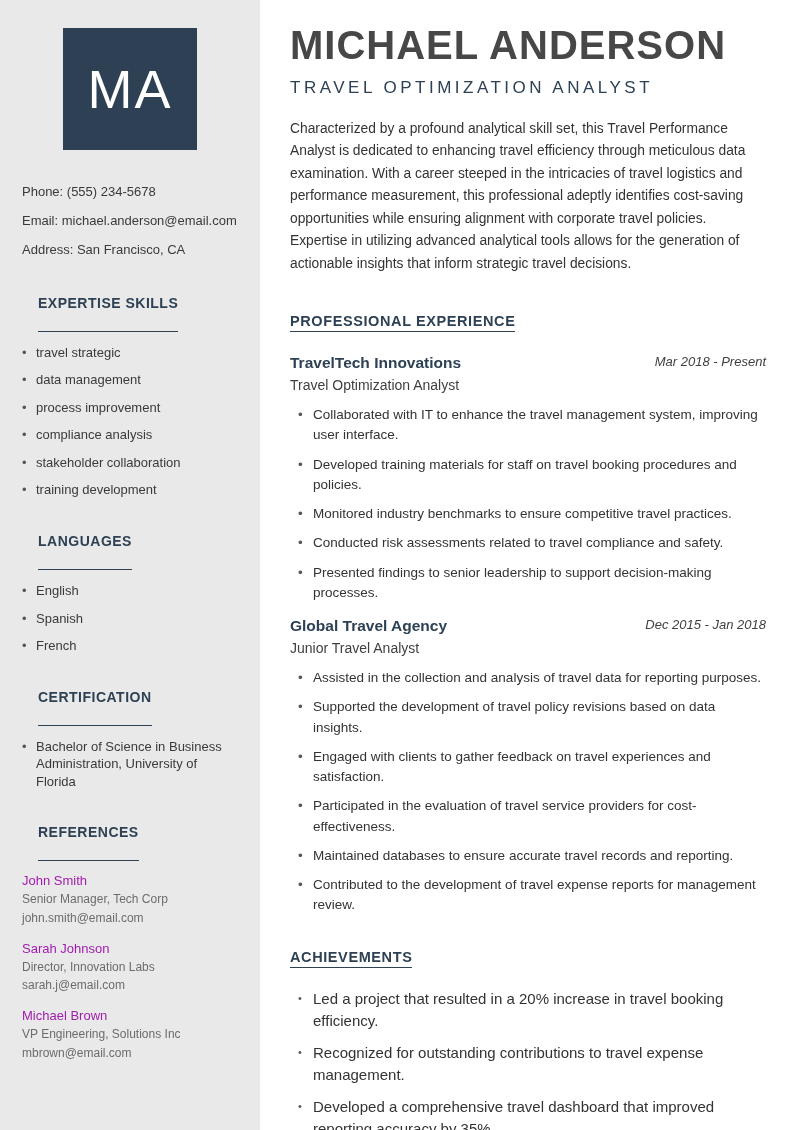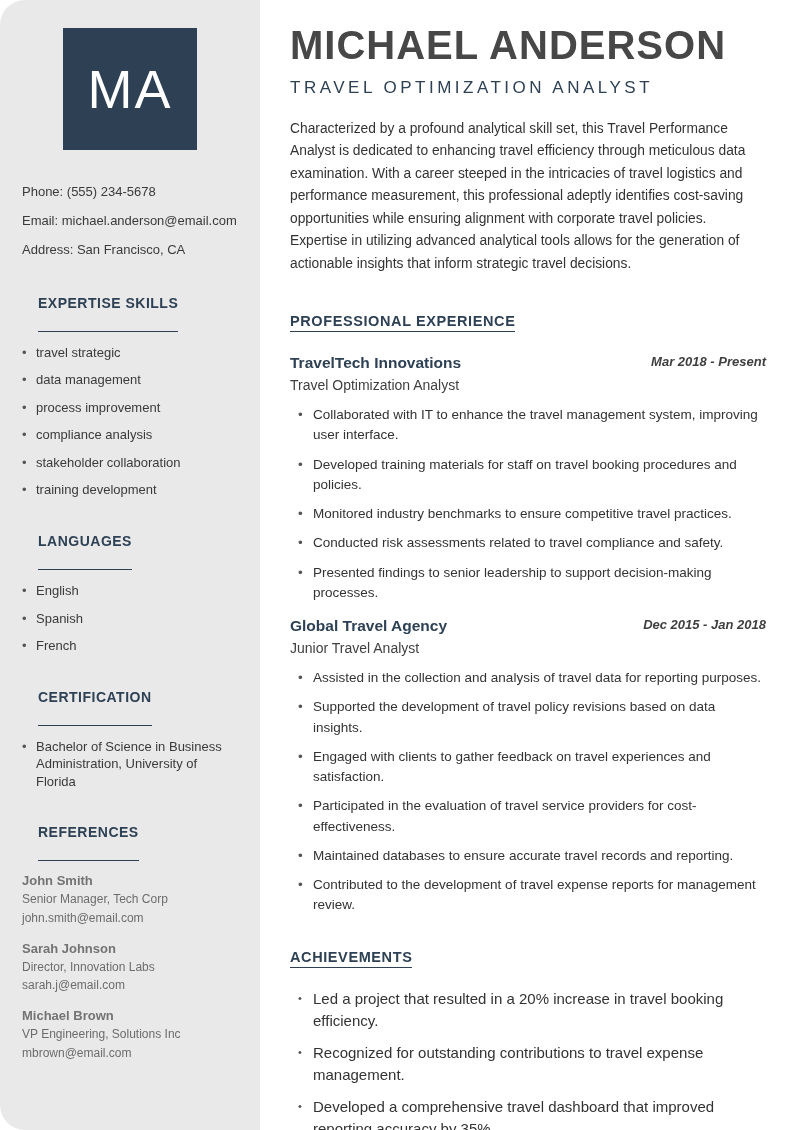--- a/index.html
+++ b/index.html
@@ -2,51 +2,51 @@
 <html style="--accent: #2e4154; --sidebar-bg: #e9e9e9;"><head>
 <meta charset="utf-8">
 <style>
   :root{
     --accent:#2e4154;
     --sidebar-bg:#e9e9e9;
   }
   *{box-sizing:border-box;}
   html,body{margin:0;padding:0;background:#ffffff;}
   body{font-family:"Liberation Sans",sans-serif;color:#333;}
-  .page{width:800px;height:1130px;display:flex;background:#fff;overflow:hidden;border-radius:25px;}
+  .page{width:800px;height:1130px;display:flex;background:#fff;overflow:hidden;}
 
   
   .sidebar{width:260px;min-width:260px;background:var(--sidebar-bg);padding:28px 22px 20px 22px;}
   .avatar{width:134px;height:122px;background:var(--accent);margin:0 auto 34px auto;
           display:flex;align-items:center;justify-content:center;}
   .monogram{color:#ffffff;font-size:54px;letter-spacing:2px;font-weight:400;}
   .contact-line{font-size:13px;color:#3a3a3a;margin-bottom:12px;line-height:1.3;}
   .side-heading{display:inline-block;color:var(--accent);font-weight:bold;font-size:14px;
                 letter-spacing:0.5px;border-bottom:1.5px solid var(--accent);
                 padding-bottom:20px;margin:24px 0 12px 16px;}
   ul.side-list{list-style:none;margin:0;padding:0;}
   ul.side-list li{position:relative;padding-left:14px;font-size:13px;color:#3a3a3a;
                   margin-bottom:10px;line-height:1.35;}
   ul.side-list li::before{content:"•";position:absolute;left:0;color:#555;}
   .ref{margin-bottom:16px;}
-  .ref-name{font-weight:bold;font-size:13px;color:#737373;margin-bottom:4px;}
+  .ref-name{font-weight:normal;font-size:13px;color:#a21caf;margin-bottom:4px;}
   .ref-title{font-size:12px;color:#6c6c6c;margin-bottom:3px;line-height:1.3;}
   .ref-email{font-size:12px;color:#6c6c6c;}
 
   
   .main{flex:1;padding:24px 34px 20px 30px;}
   .name{font-size:40px;font-weight:bold;color:#474747;letter-spacing:1px;line-height:1.05;}
   .role{font-size:17px;color:var(--accent);letter-spacing:3.5px;margin-top:12px;}
   .summary{margin-top:20px;font-size:13.8px;color:#333;line-height:1.63;}
   .main-heading{display:inline-block;color:var(--accent);font-weight:bold;font-size:14.5px;
                 letter-spacing:0.6px;border-bottom:1.5px solid var(--accent);
                 padding-bottom:2px;margin:24px 0 8px 0;}
   .job-header{display:flex;justify-content:space-between;align-items:flex-start;margin-top:14px;}
   .company{color:var(--accent);font-weight:bold;font-size:15.5px;}
-  .dates{font-style:italic;font-size:13px;color:#3f3f3f;font-weight:bold;}
+  .dates{font-style:italic;font-size:13px;color:#3f3f3f;}
   .job-title{font-size:14px;color:#3f3f3f;margin-top:5px;}
   ul.job-list{list-style:none;margin:12px 0 0 0;padding:0 0 0 8px;}
   ul.job-list li{position:relative;padding-left:15px;font-size:13.5px;color:#333;
                  line-height:1.5;margin-bottom:9px;}
   ul.job-list li::before{content:"•";position:absolute;left:0;color:#555;}
   ul.ach-list{list-style:none;margin:12px 0 0 0;padding:0 0 0 8px;}
   ul.ach-list li{position:relative;padding-left:15px;font-size:15px;color:#333;
                  line-height:1.5;margin-bottom:9px;}
   ul.ach-list li::before{content:"•";position:absolute;left:0;color:#555;font-size:11px;top:2px;}
 </style>

